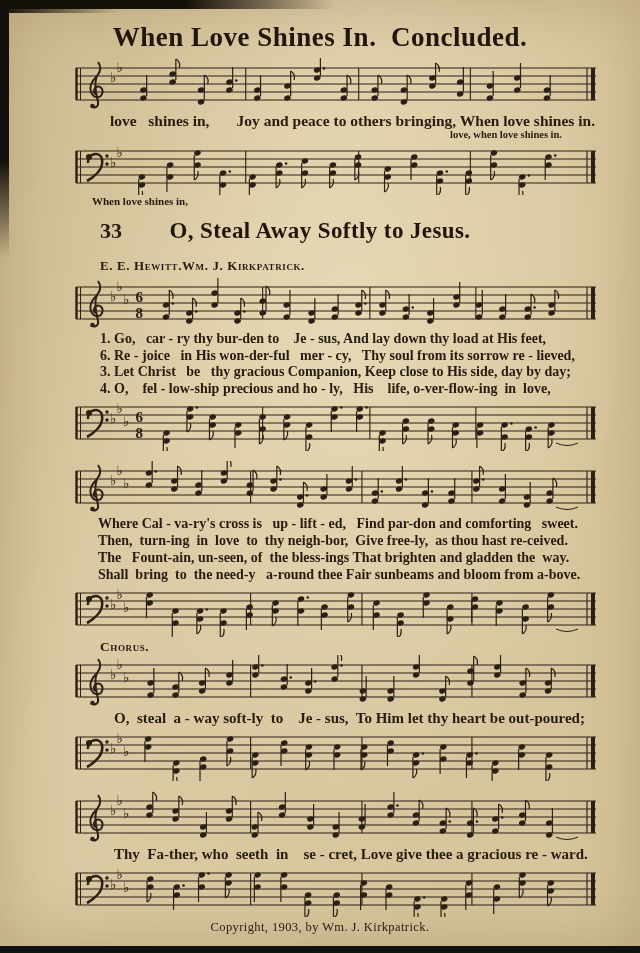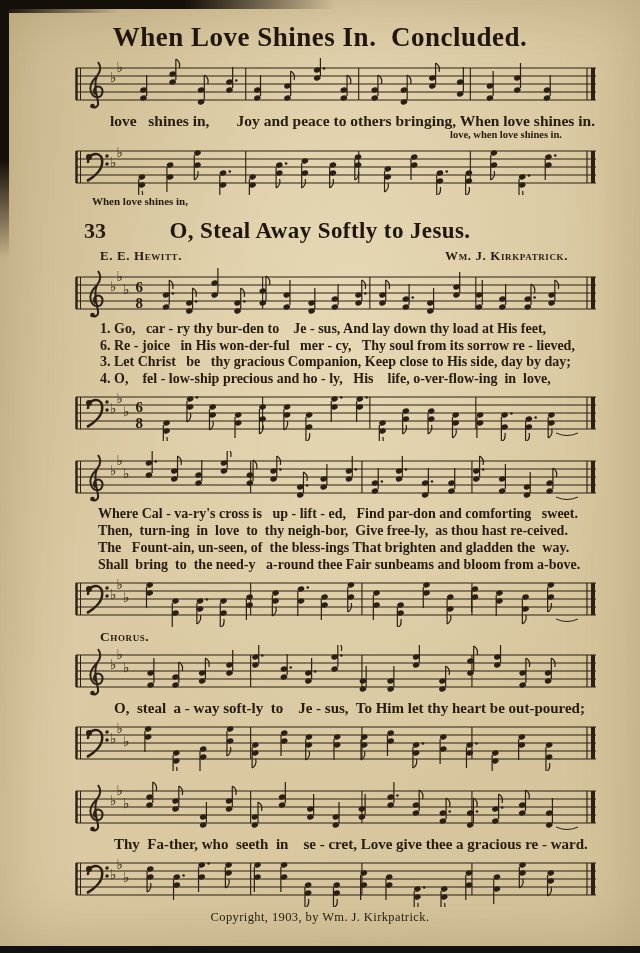--- a/index.html
+++ b/index.html
@@ -27,23 +27,23 @@
   .staff-block.mt6{margin-top:6px;} .staff-block.mt4{margin-top:4px;}
   .staff-block.mt10{margin-top:10px;}
   .staff-svg{display:block;width:524px;height:54px;}
   .lyric{white-space:pre;font-weight:bold;overflow:hidden;}
   .lyric-top{font-size:15.5px;line-height:17px;height:17px;padding-left:110px;}
   .echo-right{font-size:10.5px;line-height:12px;height:12px;text-align:right;
     padding-right:78px;font-weight:bold;white-space:pre;}
   .echo-left{font-size:11px;line-height:13px;height:13px;padding-left:92px;
     font-weight:bold;white-space:pre;}
   .hymn-head{position:relative;margin-top:10px;height:28px;text-align:center;}
-  .hymn-no{position:absolute;left:84px;top:0;font-size:22px;font-weight:bold;}
+  .hymn-no{position:absolute;left:100px;top:0;font-size:22px;font-weight:bold;}
   .hymn-title{font-size:23px;font-weight:bold;letter-spacing:.4px;color:#20160b;}
-  .attrib{display:flex;justify-content:space-between;margin-top:2px;height:15px;
+  .attrib{display:flex;margin-top:12px;height:15px;
     padding:0 72px 0 100px;font-size:13px;font-weight:bold;font-variant:small-caps;
     letter-spacing:.6px;}
   .verse-block{padding-left:100px;}
   .verse-line{font-size:14px;line-height:16.5px;height:16.5px;}
   .verse-block2{padding-left:98px;}
   .verse-line2{font-size:14px;line-height:17px;height:17px;}
   .chorus-label{margin-top:2px;height:16px;padding-left:100px;font-size:13.5px;
     font-weight:bold;font-variant:small-caps;letter-spacing:.6px;}
   .chorus-lyric{font-size:15px;line-height:18px;height:18px;padding-left:114px;}
   .copyright{margin-top:2px;text-align:center;font-size:12.5px;letter-spacing:.4px;

